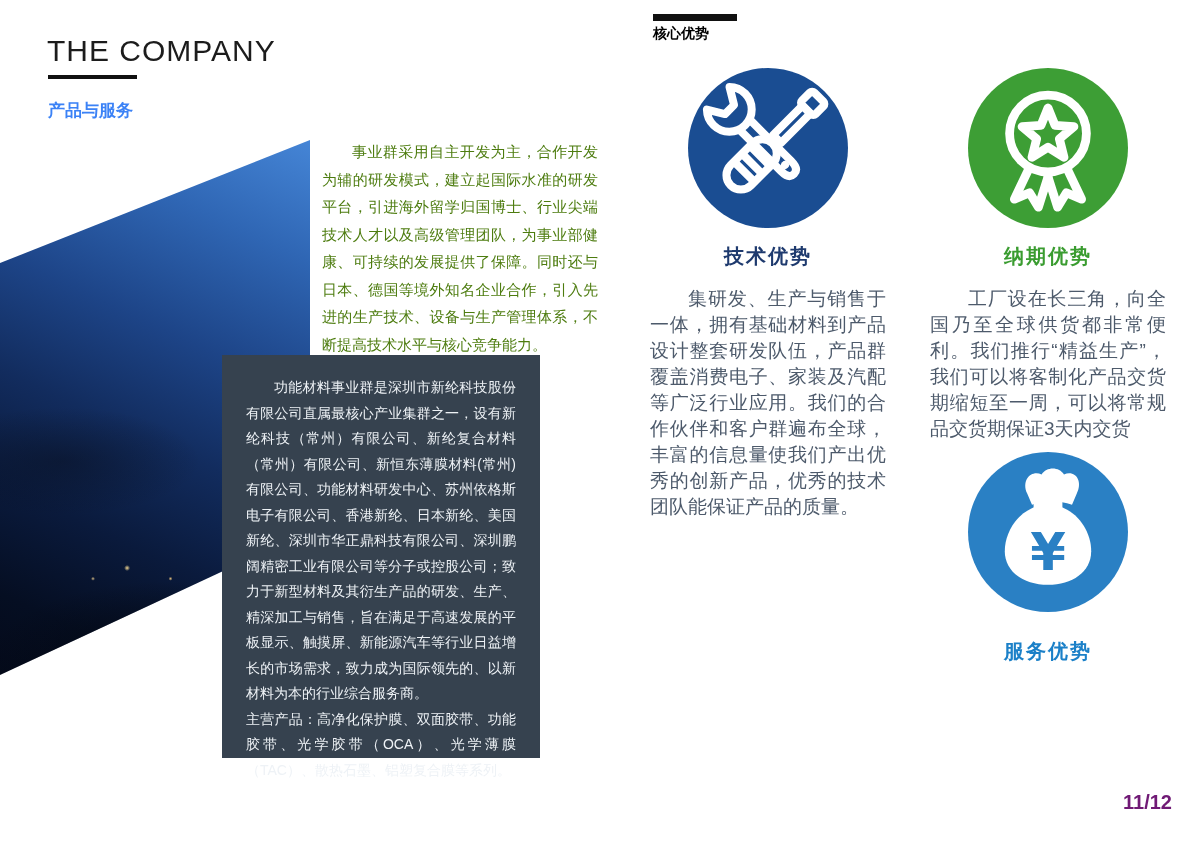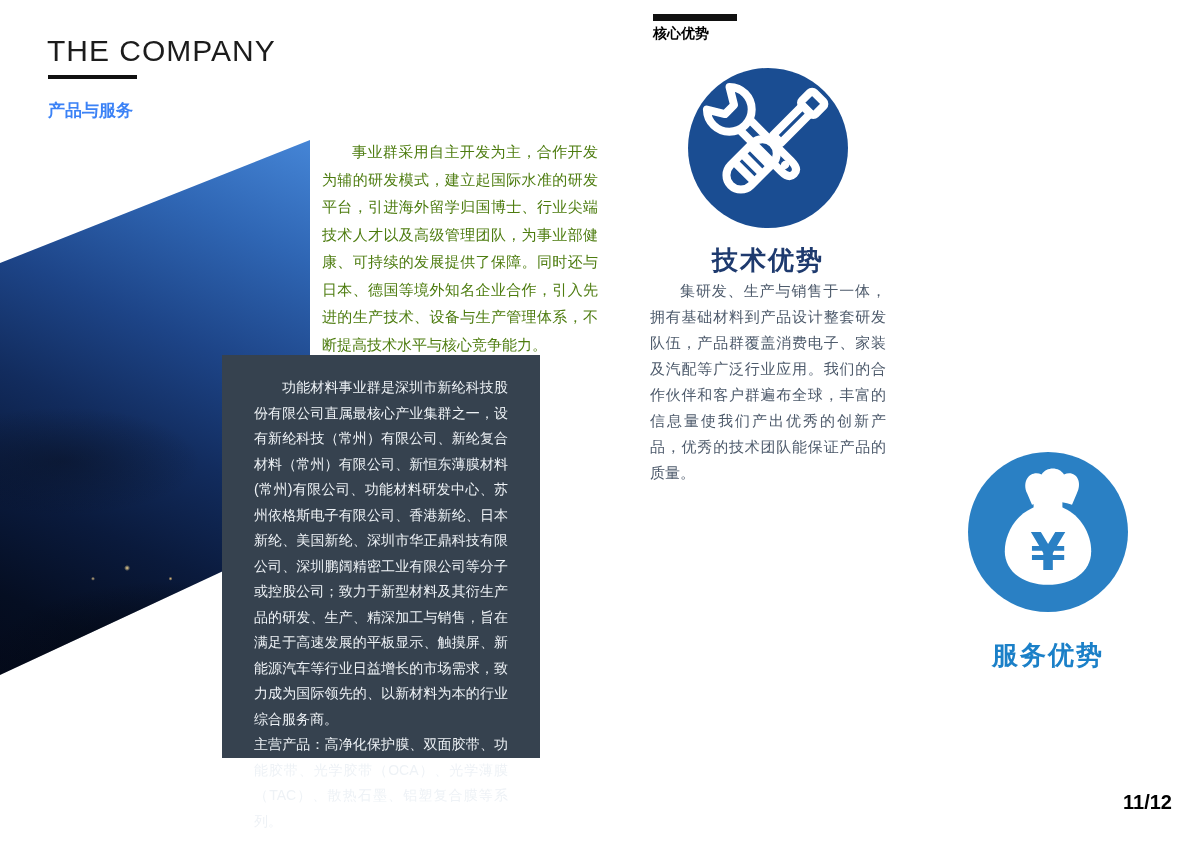--- a/index.html
+++ b/index.html
@@ -24,21 +24,21 @@
   }
 
   .intro{
     position:absolute;left:322px;top:138px;width:276px;
     font-size:15px;line-height:27.5px;color:#4d7c0f;
     text-align:justify;text-indent:2em;
   }
 
   .desc-box{
     position:absolute;left:222px;top:355px;width:318px;height:403px;
-    background:#36424f;box-sizing:border-box;padding:20px 32px;
+    background:#36424f;box-sizing:border-box;padding:20px 24px;
     color:#eef2f6;font-size:14px;line-height:25.5px;text-align:justify;
   }
   .desc-box .p1{text-indent:2em;margin:0;}
   .desc-box .p2{text-indent:0;margin:0;}
 
   
   .section-bar{position:absolute;left:653px;top:14px;width:84px;height:7px;background:#111;}
   .section-title{position:absolute;left:653px;top:25px;font-size:14px;font-weight:700;color:#000;}
 
   .card{position:absolute;width:236px;}
@@ -47,33 +47,33 @@
   .card.c3{left:650px;top:452px;}
   .card.c4{left:930px;top:452px;}
 
   .circle{width:160px;height:160px;border-radius:50%;margin:0 auto;}
   .circle svg{width:100%;height:100%;display:block;}
   .bg-tech{background:#1a4d92;}
   .bg-delivery{background:#3d9e35;}
   .bg-service{background:#4c4ba1;}
   .bg-price{background:#2a80c4;}
 
-  .adv-title{margin-top:15px;text-align:center;font-size:26px;font-weight:700;letter-spacing:2px;}
+  .adv-title{margin-top:15px;text-align:center;font-size:20px;font-weight:700;letter-spacing:2px;}
   .c3 .adv-title,.c4 .adv-title{margin-top:26px;}
   .t-tech{color:#1e3a6e;}
   .t-delivery{color:#3a9c30;}
   .t-service{color:#3a3a99;}
   .t-price{color:#1b80c8;}
 
   .adv-text{
-    margin-top:0;font-size:15px;line-height:26px;color:#4d5a6b;
+    margin-top:16px;font-size:19px;line-height:26px;color:#4d5a6b;
     text-align:justify;text-indent:2em;
   }
 
-  .page-number{position:absolute;left:1106px;top:791px;width:66px;text-align:right;font-size:20px;font-weight:700;color:#000000;}
+  .page-number{position:absolute;left:1106px;top:791px;width:66px;text-align:right;font-size:20px;font-weight:700;color:#701a75;}
 </style>
 </head>
 <body>
 
 <div class="page">
 
   <div class="the-company">THE COMPANY</div>
   <div class="title-underline"></div>
   <div class="subtitle">产品与服务</div>
 
@@ -102,20 +102,34 @@
           <path d="M40,6 A14,14 0 1 0 60,6 L54,16 L46,16 Z"></path>
           <path d="M45.5,31 L45.5,66 Q45.5,73 50,73 Q54.5,73 54.5,66 L54.5,31"></path>
           <circle cx="50" cy="65" r="2.5" fill="#fff" stroke="none"></circle>
         </g>
       </svg>
     </div>
     <div class="adv-title t-tech">技术优势</div>
     <div class="adv-text">集研发、生产与销售于一体，拥有基础材料到产品设计整套研发队伍，产品群覆盖消费电子、家装及汽配等广泛行业应用。我们的合作伙伴和客户群遍布全球，丰富的信息量使我们产出优秀的创新产品，优秀的技术团队能保证产品的质量。</div>
   </div>
 
+  <div class="card c2">
+    <div class="circle bg-delivery">
+      <svg viewBox="0 0 100 100" aria-hidden="true">
+        <g stroke="#fff" stroke-width="5.5" fill="none" stroke-linejoin="round" stroke-linecap="round">
+          <circle cx="50" cy="41" r="24"></circle>
+          <polygon points="50,25 54.4,35.9 66.2,36.7 57.1,44.3 60,55.8 50,49.5 40,55.8 42.9,44.3 33.8,36.7 45.6,35.9"></polygon>
+          <path d="M38,63 L29,82 L38.5,78 L44,87 L50,68"></path>
+          <path d="M62,63 L71,82 L61.5,78 L56,87 L50,68"></path>
+        </g>
+      </svg>
+    </div>
+    <div class="adv-title t-delivery">纳期优势</div>
+    <div class="adv-text">工厂设在长三角，向全国乃至全球供货都非常便利。我们推行“精益生产”，我们可以将客制化产品交货期缩短至一周，可以将常规品交货期保证3天内交货</div>
+  </div>
 
 
   <div class="card c4">
     <div class="circle bg-price">
       <svg viewBox="0 0 100 100" aria-hidden="true">
         <g fill="#fff">
           <path d="M37,26 c-4,-9 3,-15 9,-12 c3,-5 11,-5 14,0 c7,-3 12,4 8,12 l-3,7 c-8,-3 -17,-3 -25,0 z"></path>
           <rect x="41" y="27" width="18" height="9"></rect>
           <path d="M50,33 c-16,0 -27,15 -27,29 c0,13 12,21 27,21 c15,0 27,-8 27,-21 c0,-14 -11,-29 -27,-29 z"></path>
         </g>

